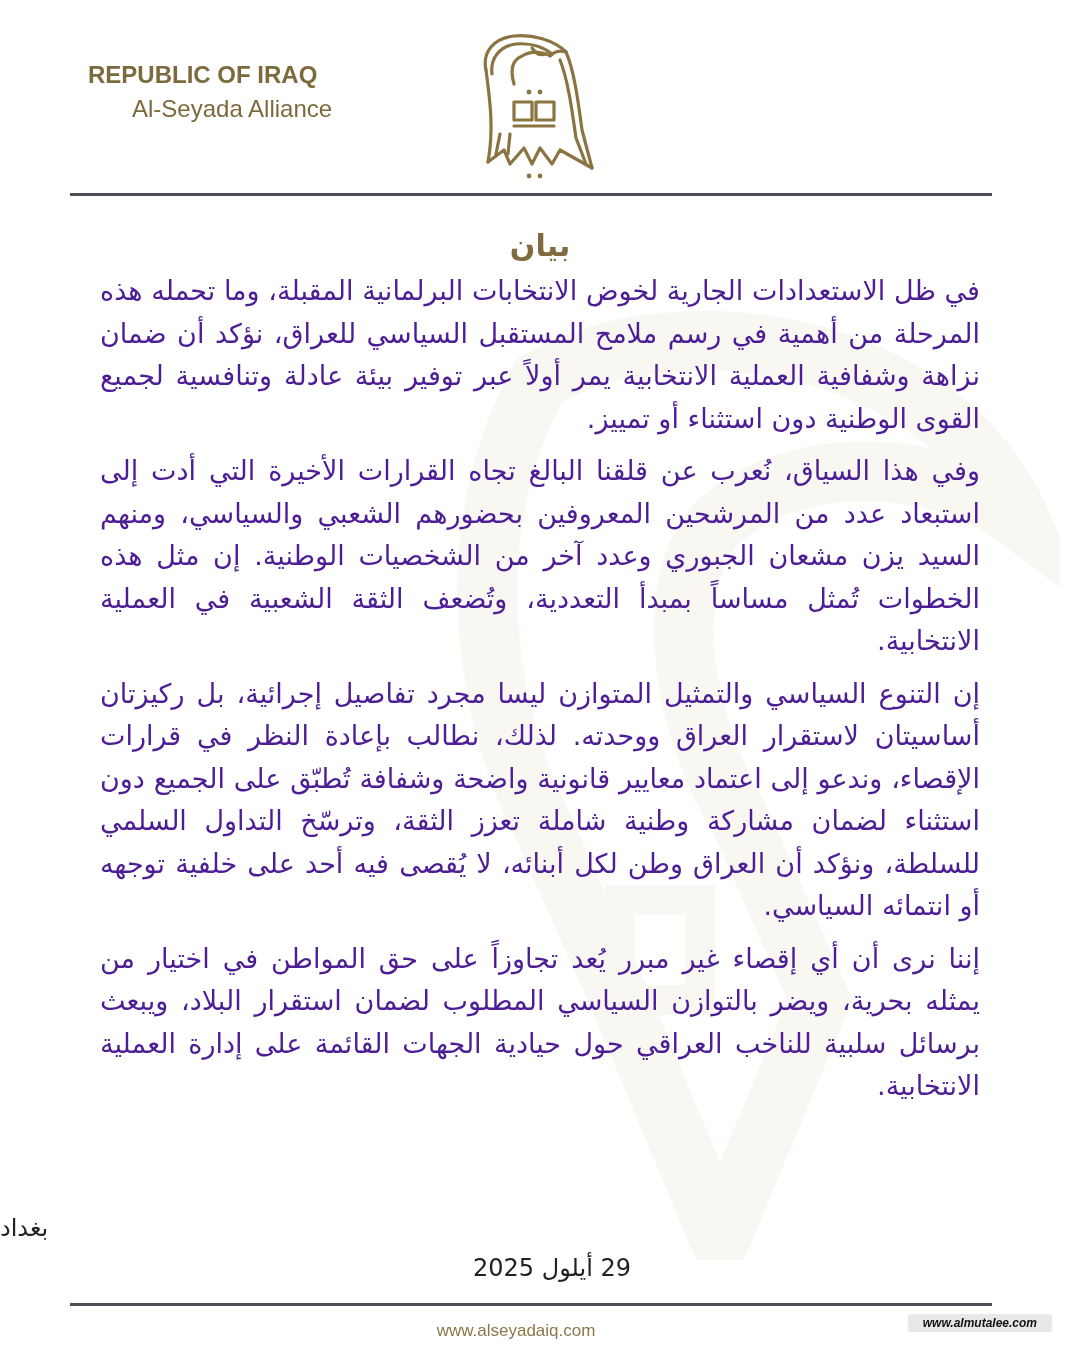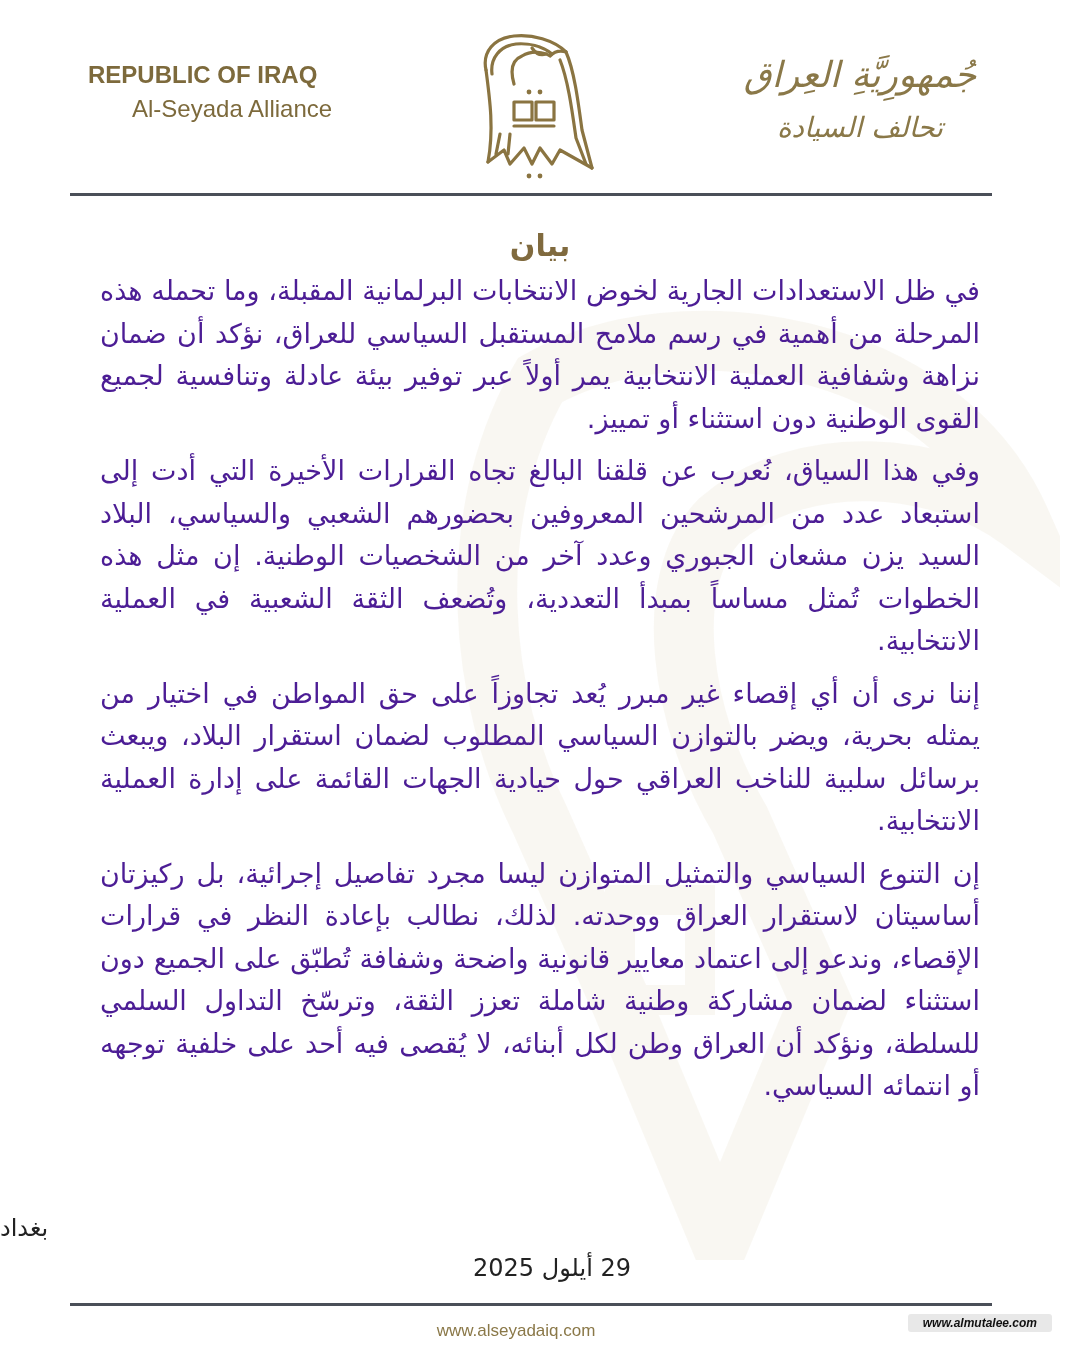--- a/index.html
+++ b/index.html
@@ -219,35 +219,31 @@
         <path d="M40 96 L 80 96"></path>
       </g>
       <g fill="#8a7441">
         <circle cx="55" cy="62" r="2.4"></circle>
         <circle cx="66" cy="62" r="2.4"></circle>
         <circle cx="55" cy="146" r="2.4"></circle>
         <circle cx="66" cy="146" r="2.4"></circle>
       </g>
     </svg>
 
-    <div class="header-ar">
-      <div class="title">جُمهورِيَّةِ العِراق</div>
-      <div class="subtitle">تحالف السيادة</div>
-    </div>
   </div>
 
   <div class="divider top"></div>
 
   <div class="statement-title">بيان</div>
 
   <div class="content">
     <p>في ظل الاستعدادات الجارية لخوض الانتخابات البرلمانية المقبلة، وما تحمله هذه المرحلة من أهمية في رسم ملامح المستقبل السياسي للعراق، نؤكد أن ضمان نزاهة وشفافية العملية الانتخابية يمر أولاً عبر توفير بيئة عادلة وتنافسية لجميع القوى الوطنية دون استثناء أو تمييز.</p>
-    <p>وفي هذا السياق، نُعرب عن قلقنا البالغ تجاه القرارات الأخيرة التي أدت إلى استبعاد عدد من المرشحين المعروفين بحضورهم الشعبي والسياسي، البلاد السيد يزن مشعان الجبوري وعدد آخر من الشخصيات الوطنية. إن مثل هذه الخطوات تُمثل مساساً بمبدأ التعددية، وتُضعف الثقة الشعبية في العملية الانتخابية.</p>
+    <p>وفي هذا السياق، نُعرب عن قلقنا البالغ تجاه القرارات الأخيرة التي أدت إلى استبعاد عدد من المرشحين المعروفين بحضورهم الشعبي والسياسي، ومنهم السيد يزن مشعان الجبوري وعدد آخر من الشخصيات الوطنية. إن مثل هذه الخطوات تُمثل مساساً بمبدأ التعددية، وتُضعف الثقة الشعبية في العملية الانتخابية.</p>
+    <p>إن التنوع السياسي والتمثيل المتوازن ليسا مجرد تفاصيل إجرائية، بل ركيزتان أساسيتان لاستقرار العراق ووحدته. لذلك، نطالب بإعادة النظر في قرارات الإقصاء، وندعو إلى اعتماد معايير قانونية واضحة وشفافة تُطبّق على الجميع دون استثناء لضمان مشاركة وطنية شاملة تعزز الثقة، وترسّخ التداول السلمي للسلطة، ونؤكد أن العراق وطن لكل أبنائه، لا يُقصى فيه أحد على خلفية توجهه أو انتمائه السياسي.</p>
     <p>إننا نرى أن أي إقصاء غير مبرر يُعد تجاوزاً على حق المواطن في اختيار من يمثله بحرية، ويضر بالتوازن السياسي المطلوب لضمان استقرار البلاد، ويبعث برسائل سلبية للناخب العراقي حول حيادية الجهات القائمة على إدارة العملية الانتخابية.</p>
-    <p>إن التنوع السياسي والتمثيل المتوازن ليسا مجرد تفاصيل إجرائية، بل ركيزتان أساسيتان لاستقرار العراق ووحدته. لذلك، نطالب بإعادة النظر في قرارات الإقصاء، وندعو إلى اعتماد معايير قانونية واضحة وشفافة تُطبّق على الجميع دون استثناء لضمان مشاركة وطنية شاملة تعزز الثقة، وترسّخ التداول السلمي للسلطة، ونؤكد أن العراق وطن لكل أبنائه، لا يُقصى فيه أحد على خلفية توجهه أو انتمائه السياسي.</p>
   </div>
 
   <div class="sign-place">بغداد</div>
   <div class="sign-date">29 أيلول 2025</div>
 
   <div class="divider bottom"></div>
 
   <div class="footer-url">www.alseyadaiq.com</div>
   <div class="source-badge">www.almutalee.com</div>
 </div>

